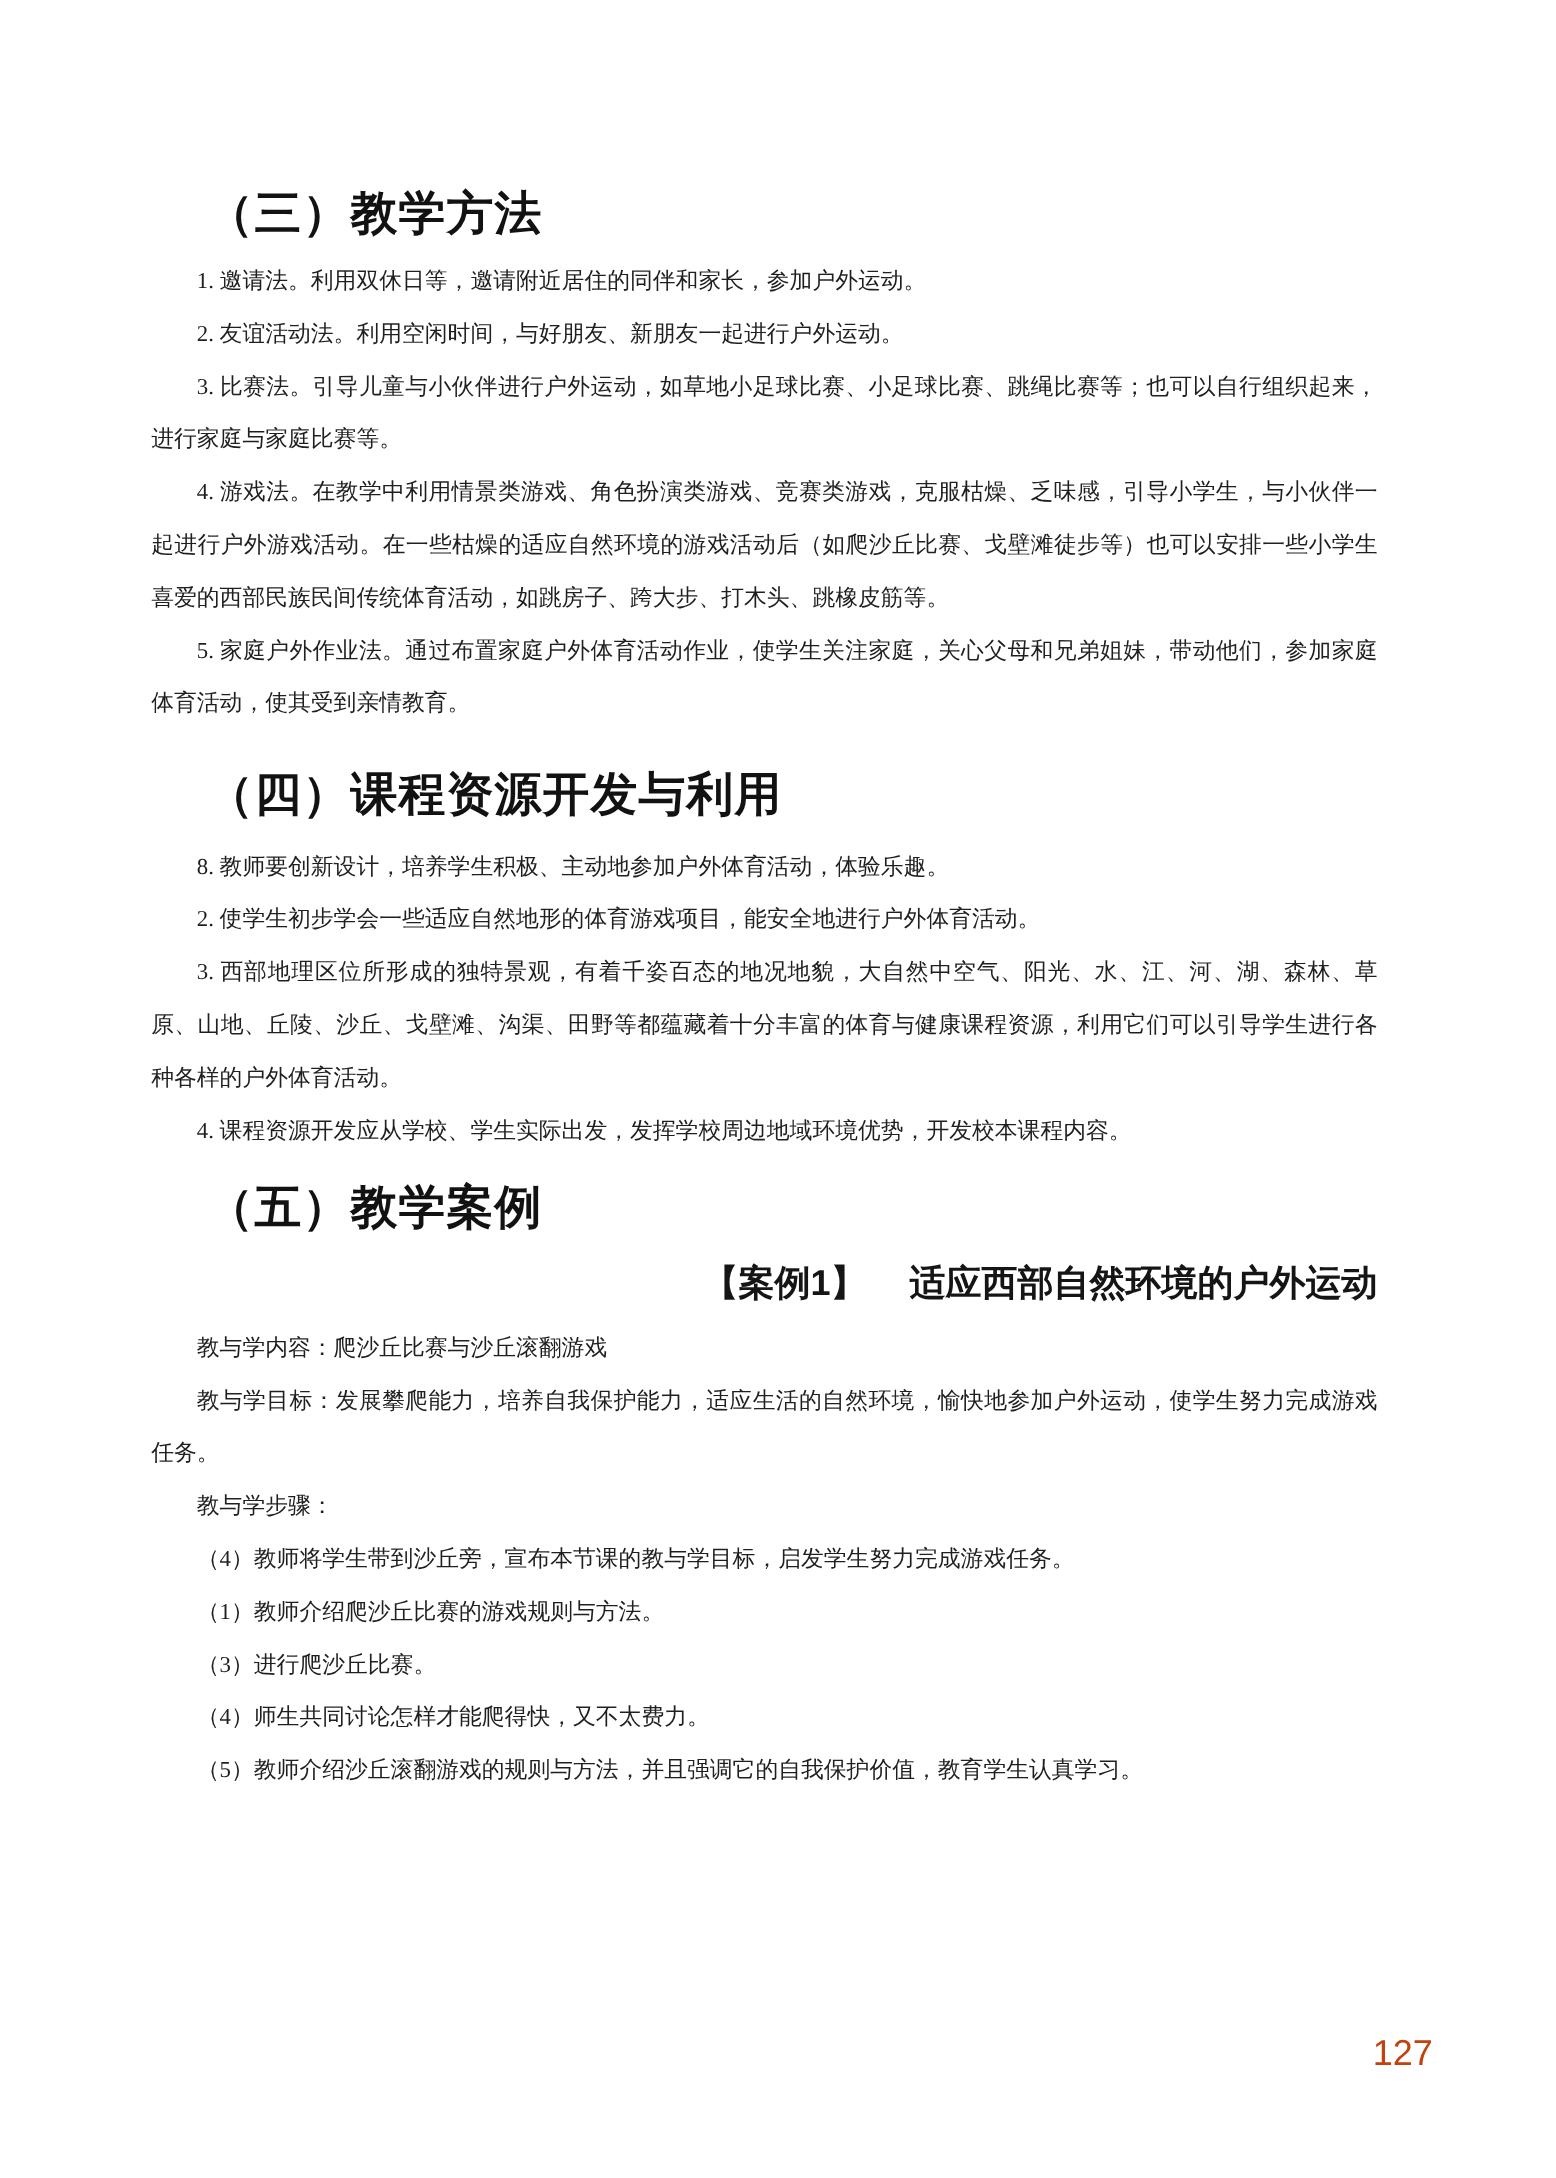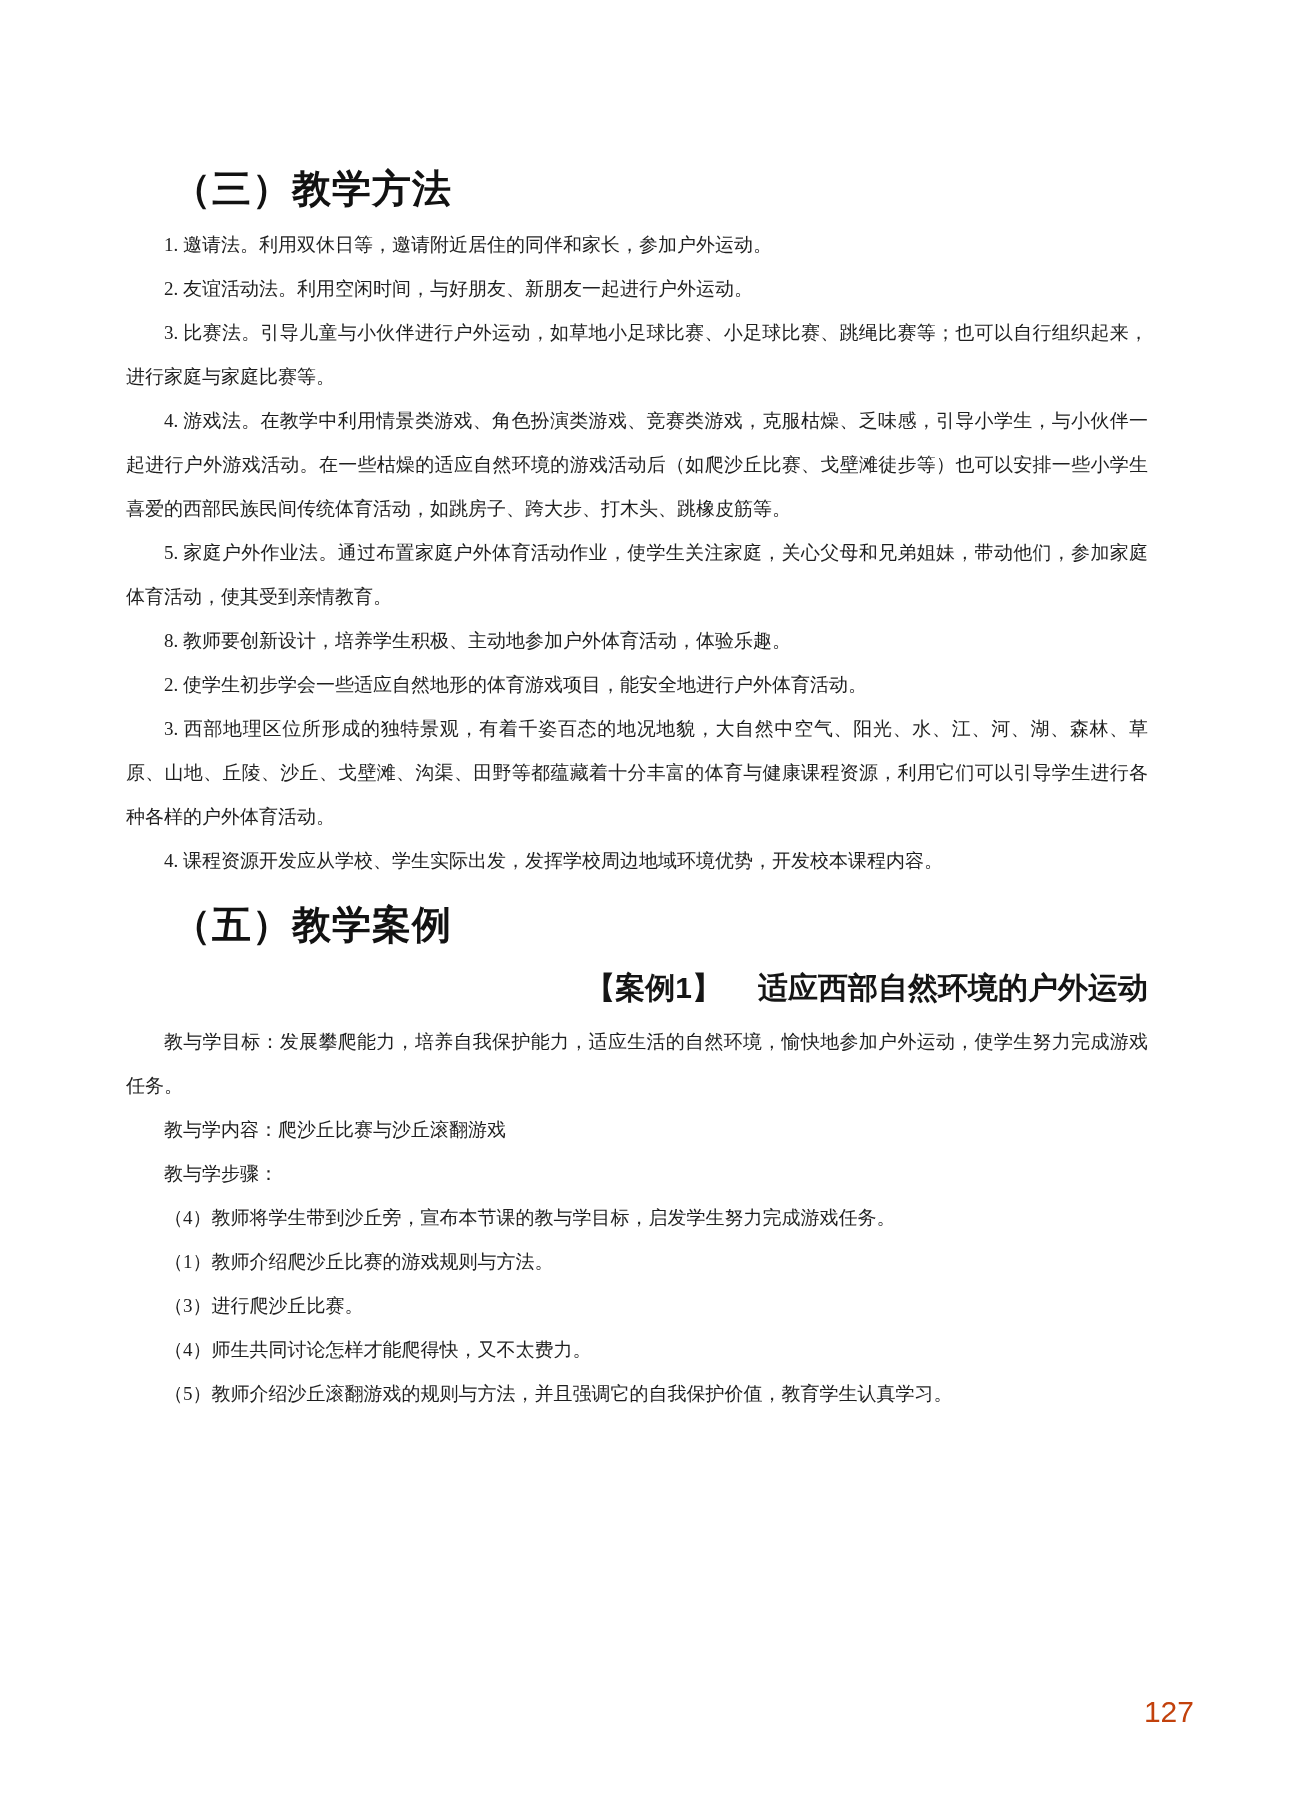--- a/index.html
+++ b/index.html
@@ -13,21 +13,21 @@
   }
   .page {
     position: relative;
     width: 1297px;
     height: 1815px;
     background: #ffffff;
   }
   .text-block {
     position: absolute;
     left: 126px;
-    top: 10px;
+    top: 0;
     width: 1022px;
   }
   .section-heading {
     font-size: 39px;
     line-height: 48px;
     font-weight: bold;
     color: #121212;
     padding-left: 46px;
     letter-spacing: 1px;
   }
@@ -69,33 +69,34 @@
 <div class="page">
   <div class="text-block">
 
     <h2 class="section-heading h-first">（三）教学方法</h2>
     <p class="body-par">1. 邀请法。利用双休日等，邀请附近居住的同伴和家长，参加户外运动。</p>
     <p class="body-par">2. 友谊活动法。利用空闲时间，与好朋友、新朋友一起进行户外运动。</p>
     <p class="body-par">3. 比赛法。引导儿童与小伙伴进行户外运动，如草地小足球比赛、小足球比赛、跳绳比赛等；也可以自行组织起来，进行家庭与家庭比赛等。</p>
     <p class="body-par">4. 游戏法。在教学中利用情景类游戏、角色扮演类游戏、竞赛类游戏，克服枯燥、乏味感，引导小学生，与小伙伴一起进行户外游戏活动。在一些枯燥的适应自然环境的游戏活动后（如爬沙丘比赛、戈壁滩徒步等）也可以安排一些小学生喜爱的西部民族民间传统体育活动，如跳房子、跨大步、打木头、跳橡皮筋等。</p>
     <p class="body-par">5. 家庭户外作业法。通过布置家庭户外体育活动作业，使学生关注家庭，关心父母和兄弟姐妹，带动他们，参加家庭体育活动，使其受到亲情教育。</p>
 
+    <h2 class="section-heading h-second">（四）课程资源开发与利用</h2>
     <p class="body-par">8. 教师要创新设计，培养学生积极、主动地参加户外体育活动，体验乐趣。</p>
     <p class="body-par">2. 使学生初步学会一些适应自然地形的体育游戏项目，能安全地进行户外体育活动。</p>
     <p class="body-par">3. 西部地理区位所形成的独特景观，有着千姿百态的地况地貌，大自然中空气、阳光、水、江、河、湖、森林、草原、山地、丘陵、沙丘、戈壁滩、沟渠、田野等都蕴藏着十分丰富的体育与健康课程资源，利用它们可以引导学生进行各种各样的户外体育活动。</p>
     <p class="body-par">4. 课程资源开发应从学校、学生实际出发，发挥学校周边地域环境优势，开发校本课程内容。</p>
 
     <h2 class="section-heading h-third">（五）教学案例</h2>
 
     <div class="case-heading">
       <span class="case-label">【案例1】</span><span class="case-title">适应西部自然环境的户外运动</span>
     </div>
 
+    <p class="body-par">教与学内容：爬沙丘比赛与沙丘滚翻游戏</p>
     <p class="body-par">教与学目标：发展攀爬能力，培养自我保护能力，适应生活的自然环境，愉快地参加户外运动，使学生努力完成游戏任务。</p>
-    <p class="body-par">教与学内容：爬沙丘比赛与沙丘滚翻游戏</p>
     <p class="body-par">教与学步骤：</p>
     <p class="body-par">（4）教师将学生带到沙丘旁，宣布本节课的教与学目标，启发学生努力完成游戏任务。</p>
     <p class="body-par">（1）教师介绍爬沙丘比赛的游戏规则与方法。</p>
     <p class="body-par">（3）进行爬沙丘比赛。</p>
     <p class="body-par">（4）师生共同讨论怎样才能爬得快，又不太费力。</p>
     <p class="body-par">（5）教师介绍沙丘滚翻游戏的规则与方法，并且强调它的自我保护价值，教育学生认真学习。</p>
 
   </div>
 
   <div class="page-number">127</div>

